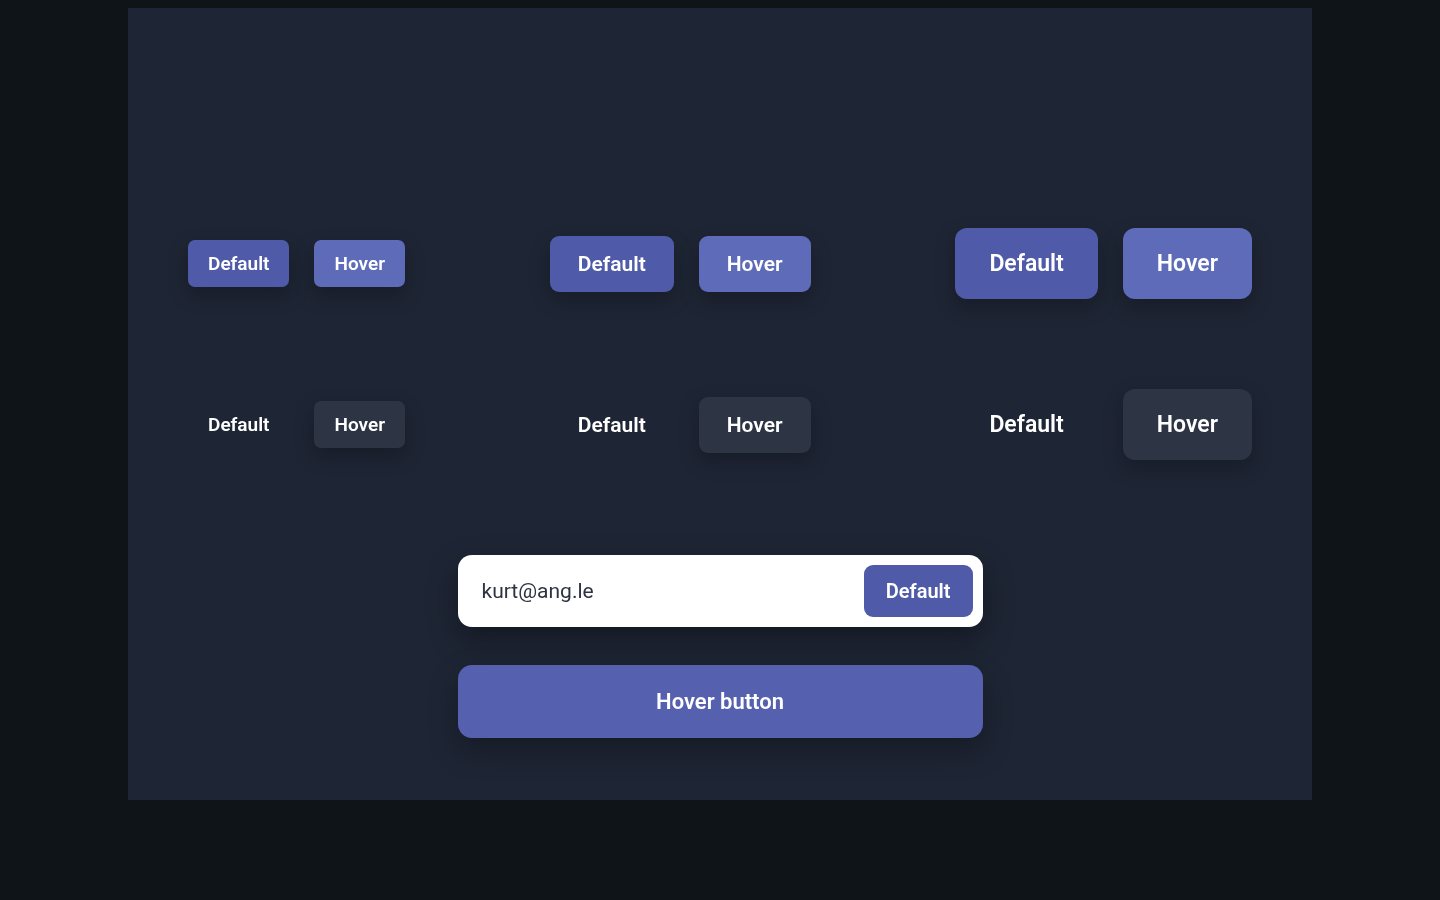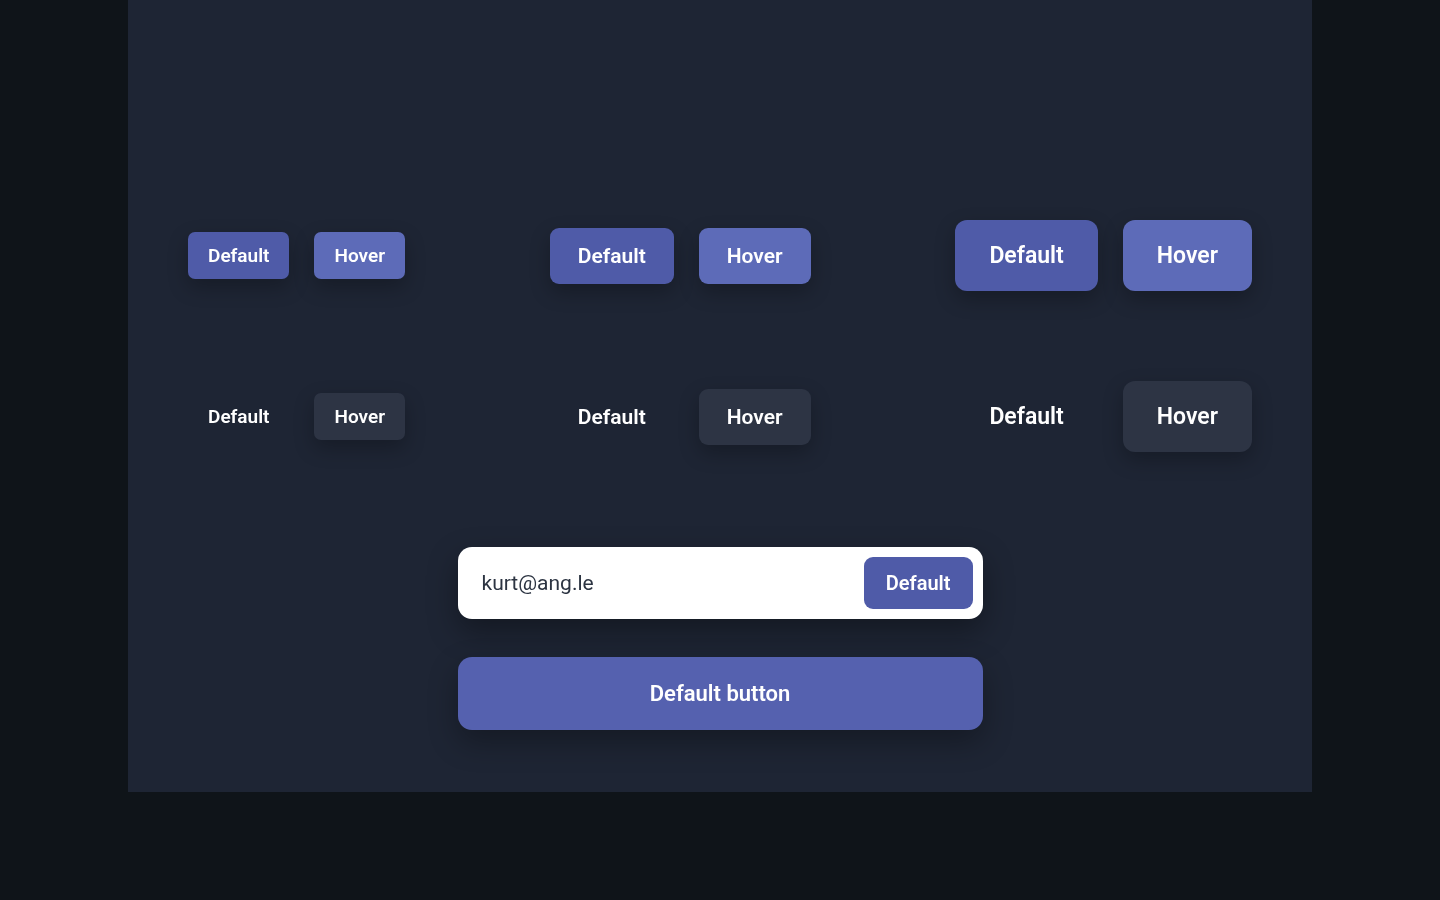--- a/index.html
+++ b/index.html
@@ -15,21 +15,21 @@
       font-family: -apple-system, BlinkMacSystemFont, 'Segoe UI', Roboto, sans-serif;
       display: flex;
       justify-content: center;
       align-items: flex-start;
     }
     
     .canvas {
       width: 1184px;
       height: 792px;
       background: #1e2534;
-      margin-top: 0;
+      margin-top: 8px;
       padding-top: 220px;
       display: flex;
       flex-direction: column;
       align-items: center;
     }
     
     .button-grid {
       display: flex;
       flex-direction: column;
       gap: 90px;
@@ -186,16 +186,16 @@
       </div>
     </div>
 
   </div>
 
   <div class="input-section">
     <div class="input-group">
       <input type="text" class="input-field" value="kurt@ang.le" style="">
       <button class="input-btn">Default</button>
     </div>
-    <button class="submit-btn">Default button</button>
+    <button class="submit-btn">Hover button</button>
   </div>
 
 </div>
 
 </body></html>

